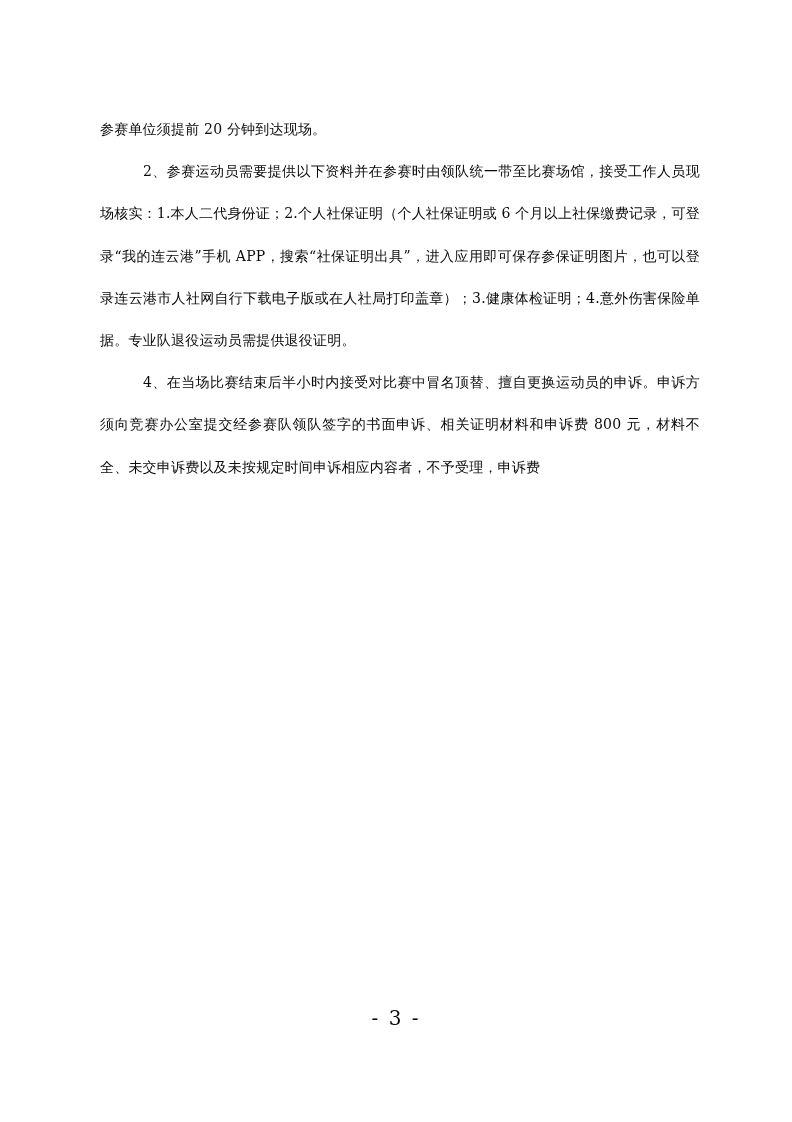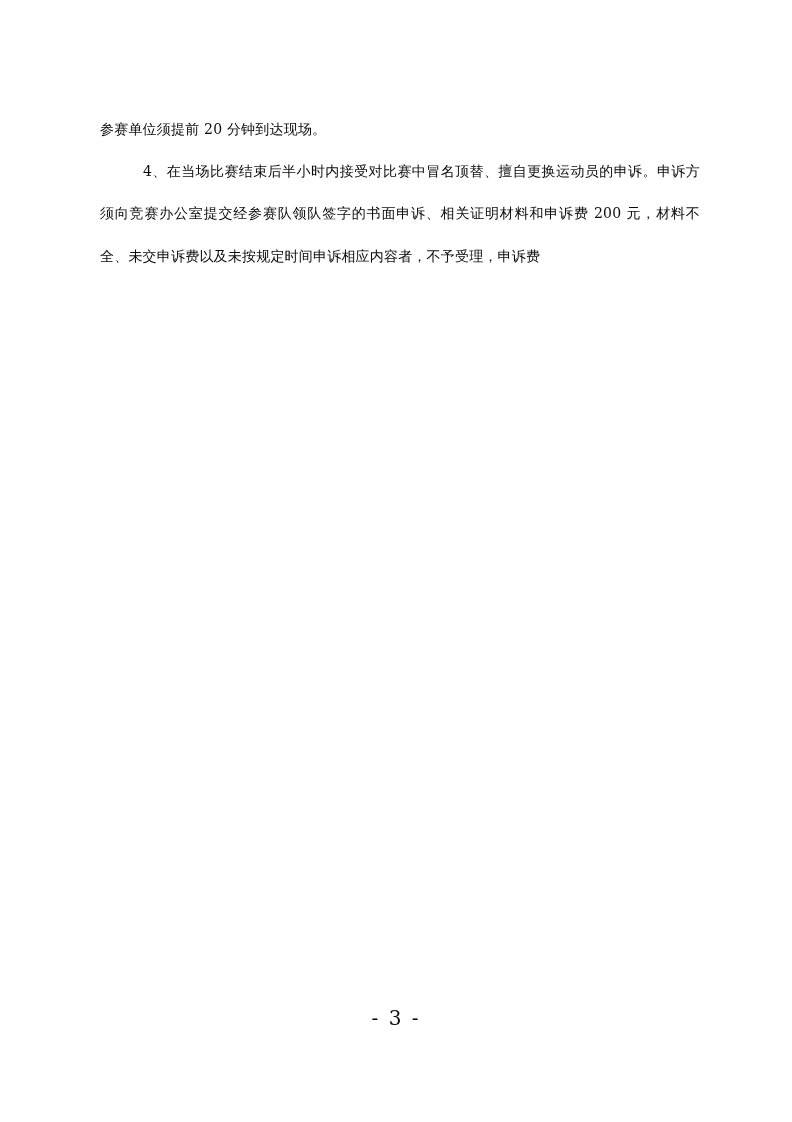--- a/index.html
+++ b/index.html
@@ -50,16 +50,17 @@
     color: #0a0a0a;
     letter-spacing: 2px;
   }
 </style>
 </head>
 <body>
 
 <div class="page">
   <div class="doc-body">
     <p class="para">参赛单位须提前 20 分钟到达现场。</p>
-    <p class="para indent">4、在当场比赛结束后半小时内接受对比赛中冒名顶替、擅自更换运动员的申诉。申诉方须向竞赛办公室提交经参赛队领队签字的书面申诉、相关证明材料和申诉费 200 元，材料不全、未交申诉费以及未按规定时间申诉相应内容者，不予受理，申诉费</p>
+    <p class="para indent">2、参赛运动员需要提供以下资料并在参赛时由领队统一带至比赛场馆，接受工作人员现场核实：1.本人二代身份证；2.个人社保证明（个人社保证明或 6 个月以上社保缴费记录，可登录“我的连云港”手机 APP，搜索“社保证明出具”，进入应用即可保存参保证明图片，也可以登录连云港市人社网自行下载电子版或在人社局打印盖章）；3.健康体检证明；4.意外伤害保险单据。专业队退役运动员需提供退役证明。</p>
+    <p class="para indent">4、在当场比赛结束后半小时内接受对比赛中冒名顶替、擅自更换运动员的申诉。申诉方须向竞赛办公室提交经参赛队领队签字的书面申诉、相关证明材料和申诉费 800 元，材料不全、未交申诉费以及未按规定时间申诉相应内容者，不予受理，申诉费</p>
   </div>
   <div class="footer">- 3 -</div>
 </div>
 
 </body></html>

